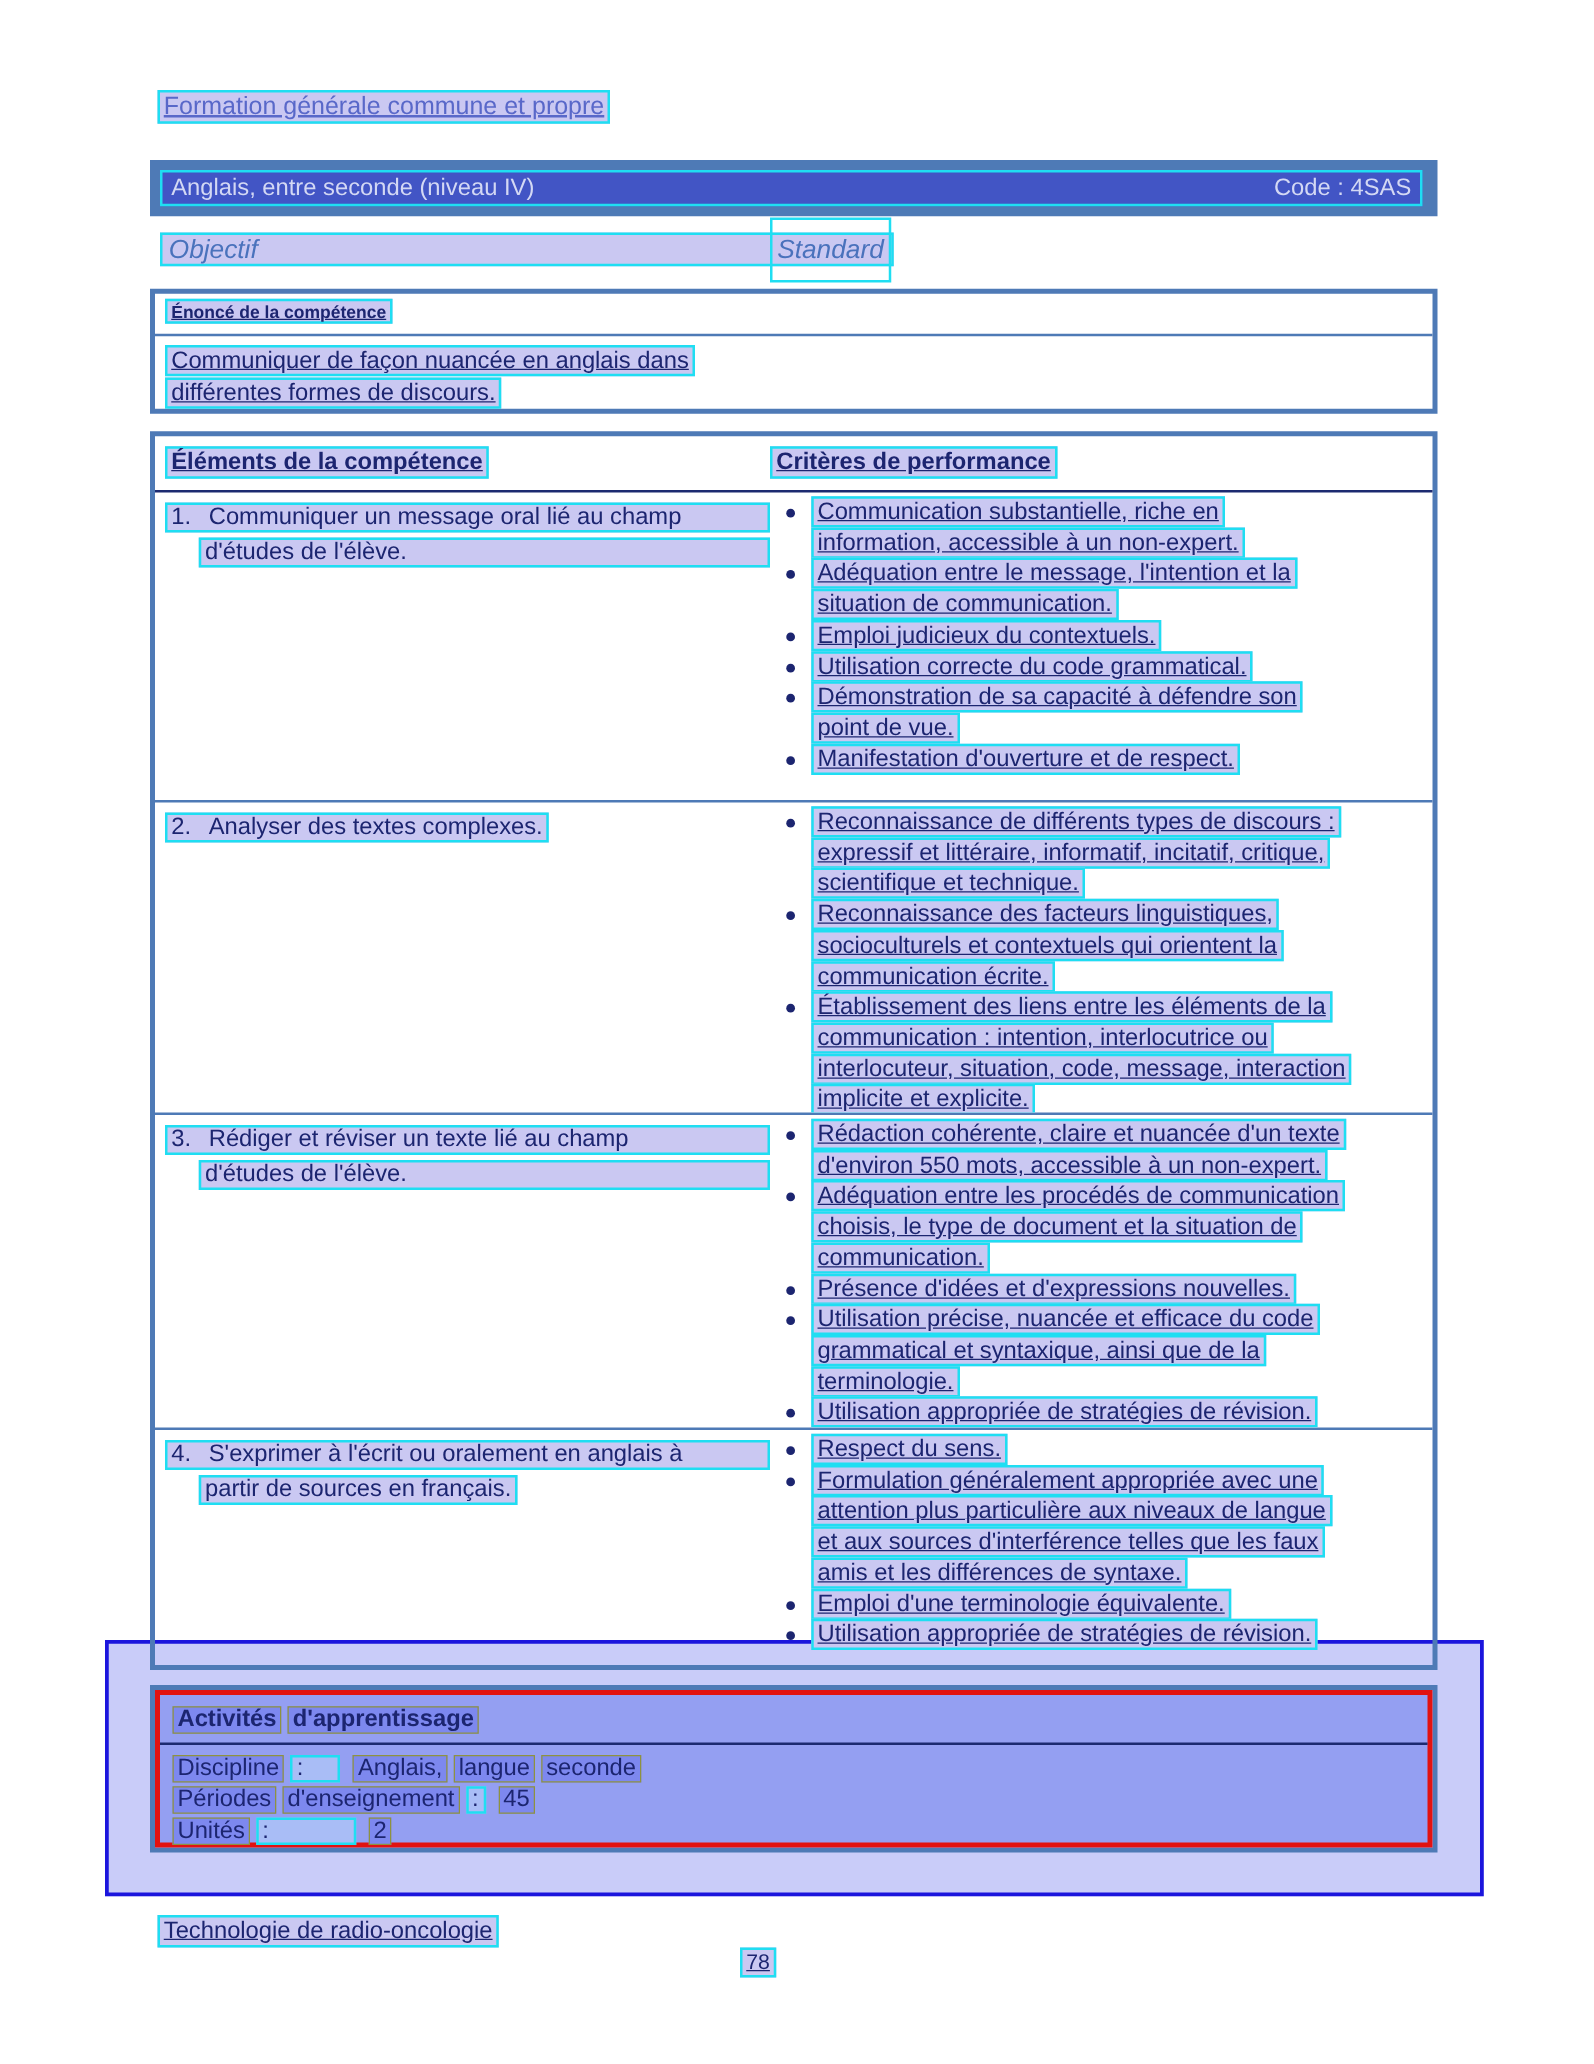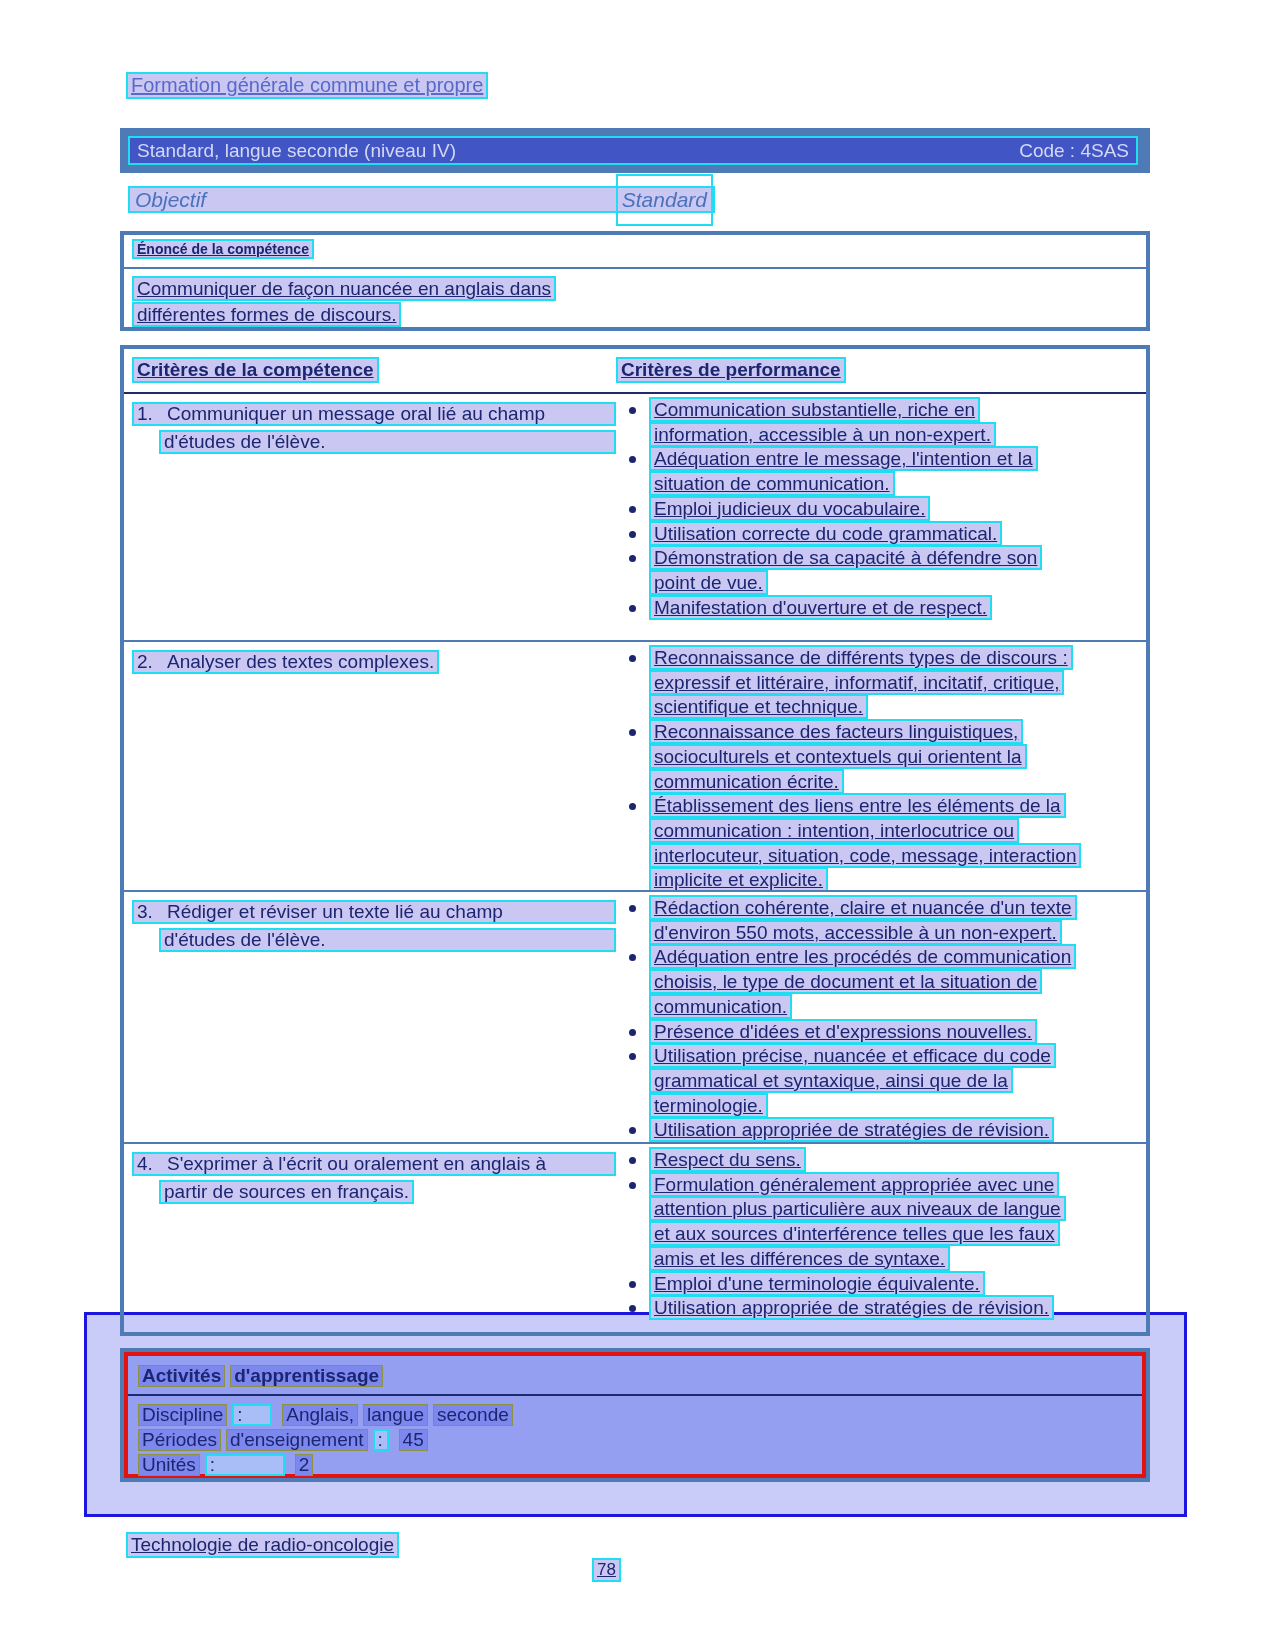--- a/index.html
+++ b/index.html
@@ -84,63 +84,63 @@
 </style>
 </head>
 <body>
 
 <div id="page">
 
   <div class="top-label"><span class="hl fit">Formation générale commune et propre</span></div>
 
   <div class="banner">
     <div class="banner-hl">
-      <span>Standard, langue seconde (niveau IV)</span>
+      <span>Anglais, entre seconde (niveau IV)</span>
       <span>Code : 4SAS</span>
     </div>
   </div>
 
   <div class="heading-row">
     <span>Objectif</span>
     <span class="standard-box">Standard</span>
   </div>
 
   <div class="t1">
     <div class="t1-header">
       <span class="hl fit bold">Énoncé de la compétence</span>
     </div>
     <div class="t1-body">
       <span class="hl">Communiquer de façon nuancée en anglais dans différentes formes de discours.</span>
     </div>
   </div>
 
   <div class="t2">
     <div class="t2-header">
-      <span class="hl fit bold h1">Critères de la compétence</span>
+      <span class="hl fit bold h1">Éléments de la compétence</span>
       <span class="hl fit bold h2">Critères de performance</span>
     </div>
 
     <div style="display:contents"><div class="crow" style="height: 246px;">
           <div class="col-el">
             <div class="el-line">
               <span class="hl-line stretch">
                 <span class="num">1.</span>
                 <span>Communiquer un message oral lié au champ</span>
               </span>
             </div>
             <div class="el-line cont">
               <span class="hl-line stretch">
                 <span>d'études de l'élève.</span>
               </span>
             </div>
           </div>
           <ul class="col-cr">
             <li><span class="hl">Communication substantielle, riche en information, accessible à un non-expert.</span></li>
             <li><span class="hl">Adéquation entre le message, l'intention et la situation de communication.</span></li>
-            <li><span class="hl">Emploi judicieux du vocabulaire.</span></li>
+            <li><span class="hl">Emploi judicieux du contextuels.</span></li>
             <li><span class="hl">Utilisation correcte du code grammatical.</span></li>
             <li><span class="hl">Démonstration de sa capacité à défendre son point de vue.</span></li>
             <li><span class="hl">Manifestation d'ouverture et de respect.</span></li>
           </ul>
         </div><div class="crow bt" style="height: 250px;">
           <div class="col-el">
             <div class="el-line">
               <span class="hl-line">
                 <span class="num">2.</span>
                 <span>Analyser des textes complexes.</span>

